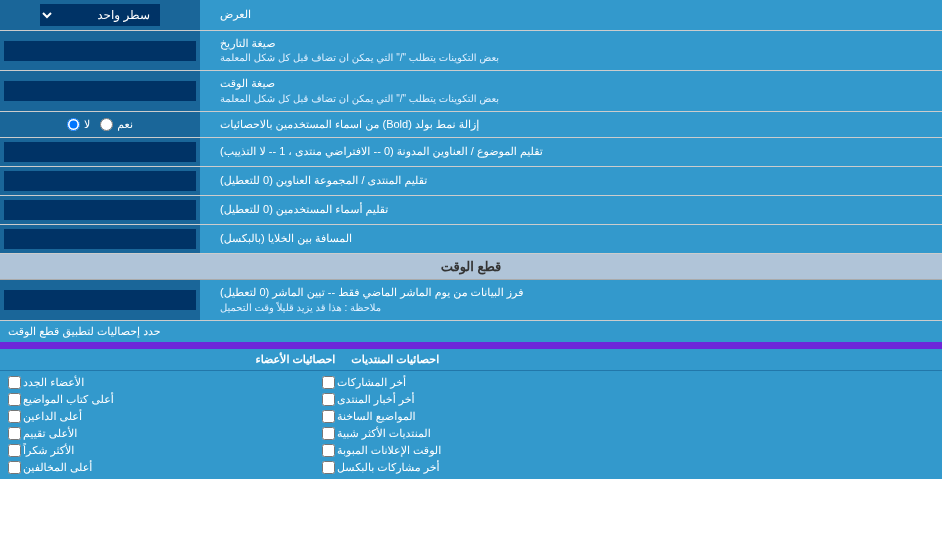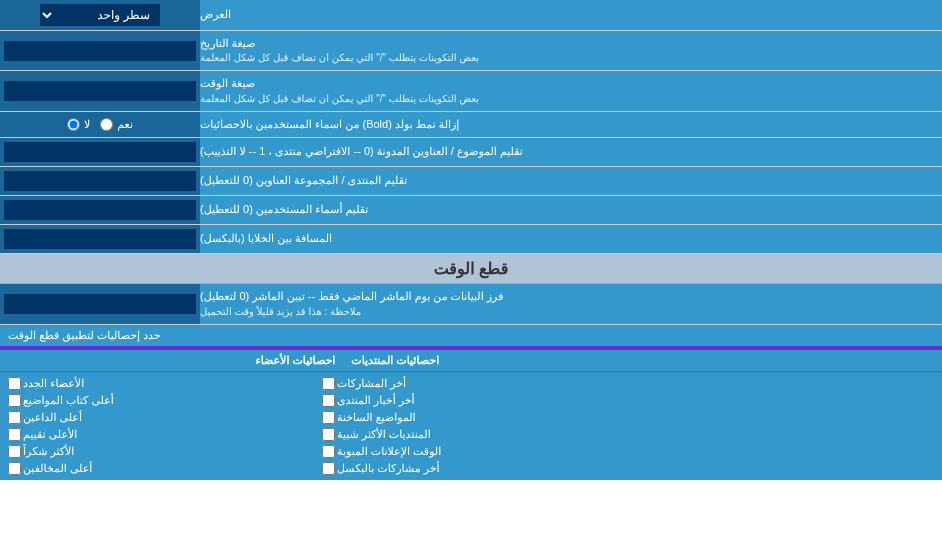--- a/index.html
+++ b/index.html
@@ -19,21 +19,21 @@
     .row {
       display: flex;
       width: 100%;
       border-bottom: 1px solid #ccc;
     }
 
     .label-cell {
       flex: 1;
       background: #3399cc;
       color: #fff;
-      padding: 5px 0;
+      padding: 5px 20px;
       text-align: right;
       display: flex;
       align-items: center;
       justify-content: flex-end;
       font-size: 11px;
       line-height: 1.4;
     }
 
     .label-cell.multi-line {
       flex-direction: column;
@@ -73,21 +73,21 @@
       font-size: 12px;
       width: 120px;
     }
 
     
     .section-header {
       background: #b0c4d8;
       color: #333;
       text-align: center;
       font-weight: bold;
-      font-size: 16px;
+      font-size: 13px;
       padding: 5px;
       border-bottom: 1px solid #aaa;
     }
 
     
     .radio-cell {
       width: 200px;
       background: #1a6699;
       display: flex;
       align-items: center;
@@ -151,21 +151,21 @@
     .checkbox-item input[type="checkbox"] {
       margin: 0;
     }
 
     .limit-row {
       background: #3399cc;
       color: #fff;
       padding: 4px 8px;
       font-size: 11px;
       text-align: right;
-      border-bottom: 4px solid #6d28d9;
+      border-bottom: 7px solid #6d28d9;
       display: flex;
       align-items: center;
       justify-content: flex-end;
     }
   </style>
 </head>
 <body>
 
 <div class="main-container">
 

